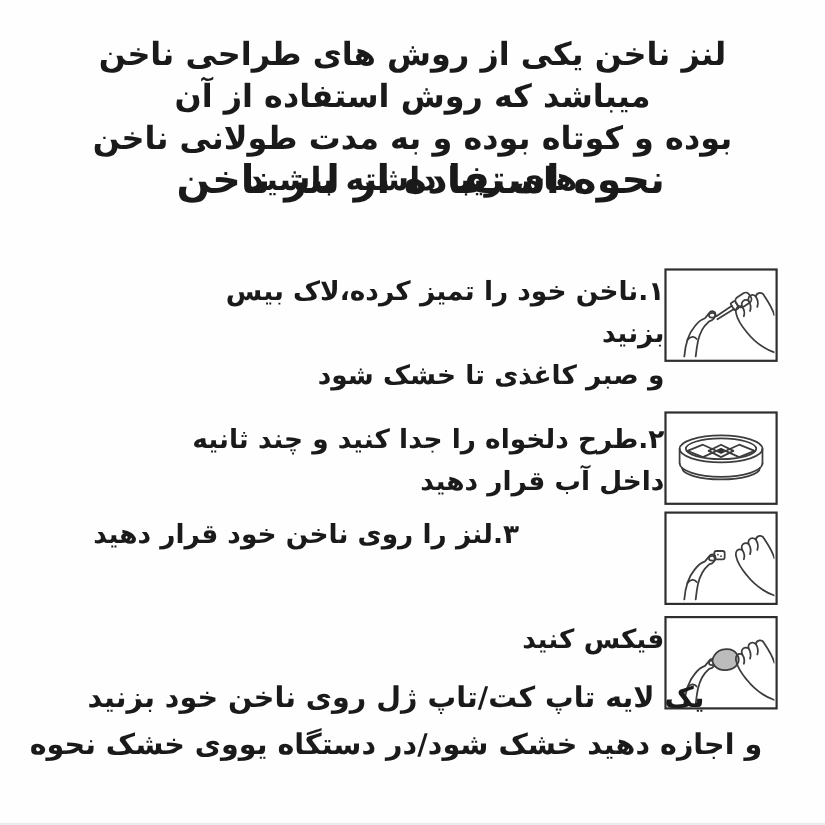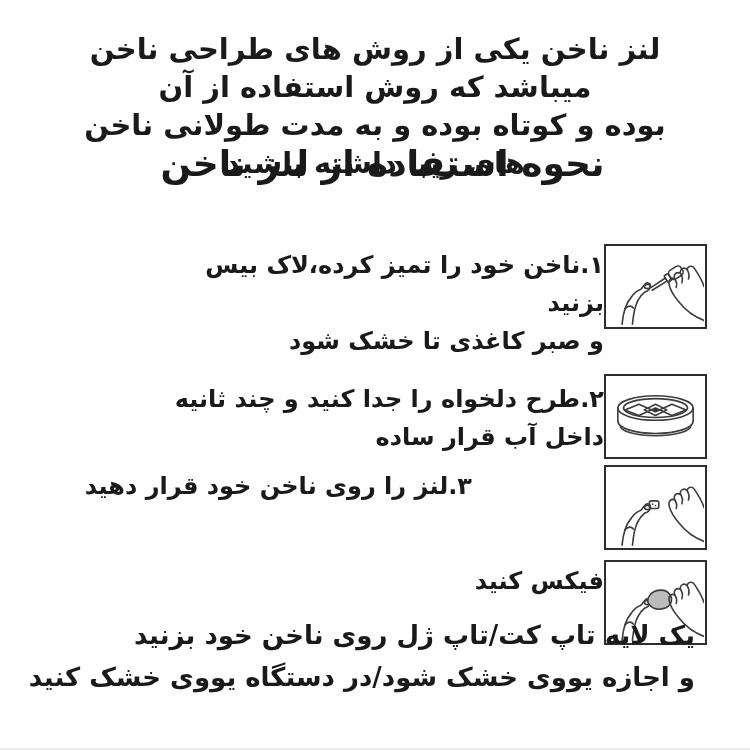--- a/index.html
+++ b/index.html
@@ -31,21 +31,21 @@
   }
   .icon-frame{
     width:103px;height:85px;border:2px solid #2e2e2e;box-sizing:border-box;
     background:#fff;display:flex;align-items:center;justify-content:center;
     flex:none;
   }
   .icon-frame svg{stroke:#3d3d3d;stroke-width:1.7;fill:none;
     stroke-linecap:round;stroke-linejoin:round;}
   .footer{
     position:absolute;top:614px;right:55px;left:25px;margin:0;
-    text-align:right;font-size:26px;font-weight:700;line-height:42px;
+    text-align:center;font-size:26px;font-weight:700;line-height:42px;
   }
   .footer .line{display:block;}
   .bottom-line{
     position:absolute;bottom:0;left:0;width:100%;height:2px;background:#ececec;
   }
 </style>
 </head>
 <body>
 
 <div class="page" lang="fa">
@@ -76,21 +76,21 @@
           </g>
           <path d="M103,76 C92,72 83,65 76,56 C71,50 67,43 66,38 C65,33 68,30 72,32 C70,27 74,24 78,26 C77,21 82,19 85,22 C86,18 91,17 93,21 C97,27 101,33 103,40"></path>
           <path d="M72,32 c2,3 2.5,6 1.5,9 M78,26 c2,3 2.5,7 1.5,10 M85,22 c2,3 2.5,7 1.5,10"></path>
         </svg>
       </div>
     </div>
 
     <div class="step step-2">
       <div class="step-text" dir="rtl">
         <div>۲.طرح دلخواه را جدا کنید و چند ثانیه</div>
-        <div>داخل آب قرار ساده</div>
+        <div>داخل آب قرار دهید</div>
       </div>
       <div class="icon-frame">
         <svg width="97" height="77" viewBox="0 0 103 80">
           <ellipse cx="51.5" cy="31" rx="40" ry="13"></ellipse>
           <ellipse cx="51.5" cy="31" rx="34" ry="10"></ellipse>
           <path d="M11.5,31 L11.5,45 M91.5,31 L91.5,45"></path>
           <path d="M11.5,45 A40,13 0 0 0 91.5,45"></path>
           <path d="M14,49.5 A37.5,11 0 0 0 89,49.5"></path>
           <path d="M19,33 L34,27 L51.5,35 L69,27 L84,33"></path>
           <path d="M19,33 L34,39 L51.5,31 L69,39 L84,33"></path>
@@ -132,18 +132,18 @@
           <path d="M103,76 C92,72 83,65 76,56 C71,50 67,43 66,38 C65,33 68,30 72,32 C70,27 74,24 78,26 C77,21 82,19 85,22 C86,18 91,17 93,21 C97,27 101,33 103,40"></path>
           <path d="M72,32 c2,3 2.5,6 1.5,9 M78,26 c2,3 2.5,7 1.5,10 M85,22 c2,3 2.5,7 1.5,10"></path>
         </svg>
       </div>
     </div>
 
   </div>
 
   <p class="footer" dir="rtl">
     <span class="line">یک لایه تاپ کت/تاپ ژل روی ناخن خود بزنید</span>
-    <span class="line">و اجازه یووی خشک شود/در دستگاه یووی خشک کنید</span>
+    <span class="line">و اجازه دهید خشک شود/در دستگاه یووی خشک نحوه</span>
   </p>
 
   <div class="bottom-line"></div>
 
 </div>
 
 </body></html>

